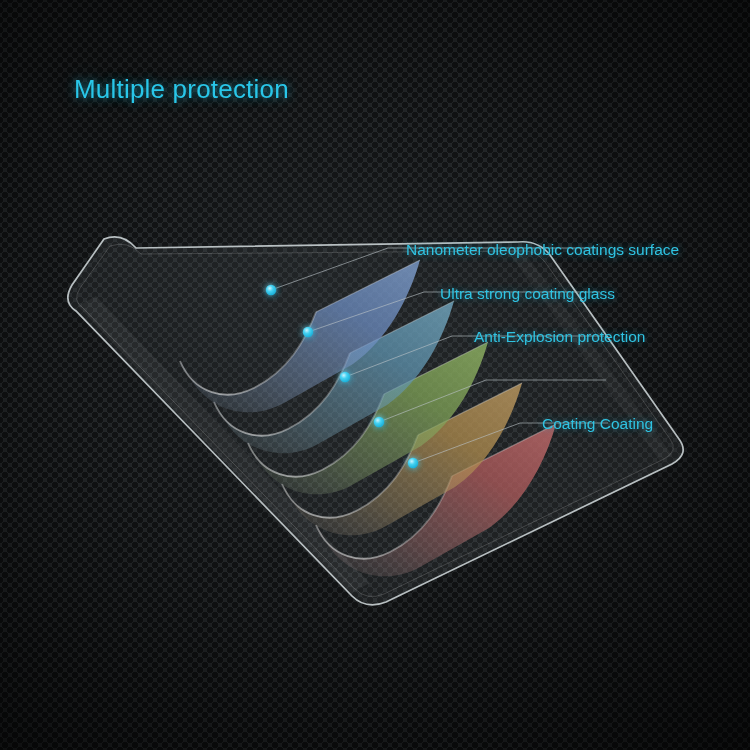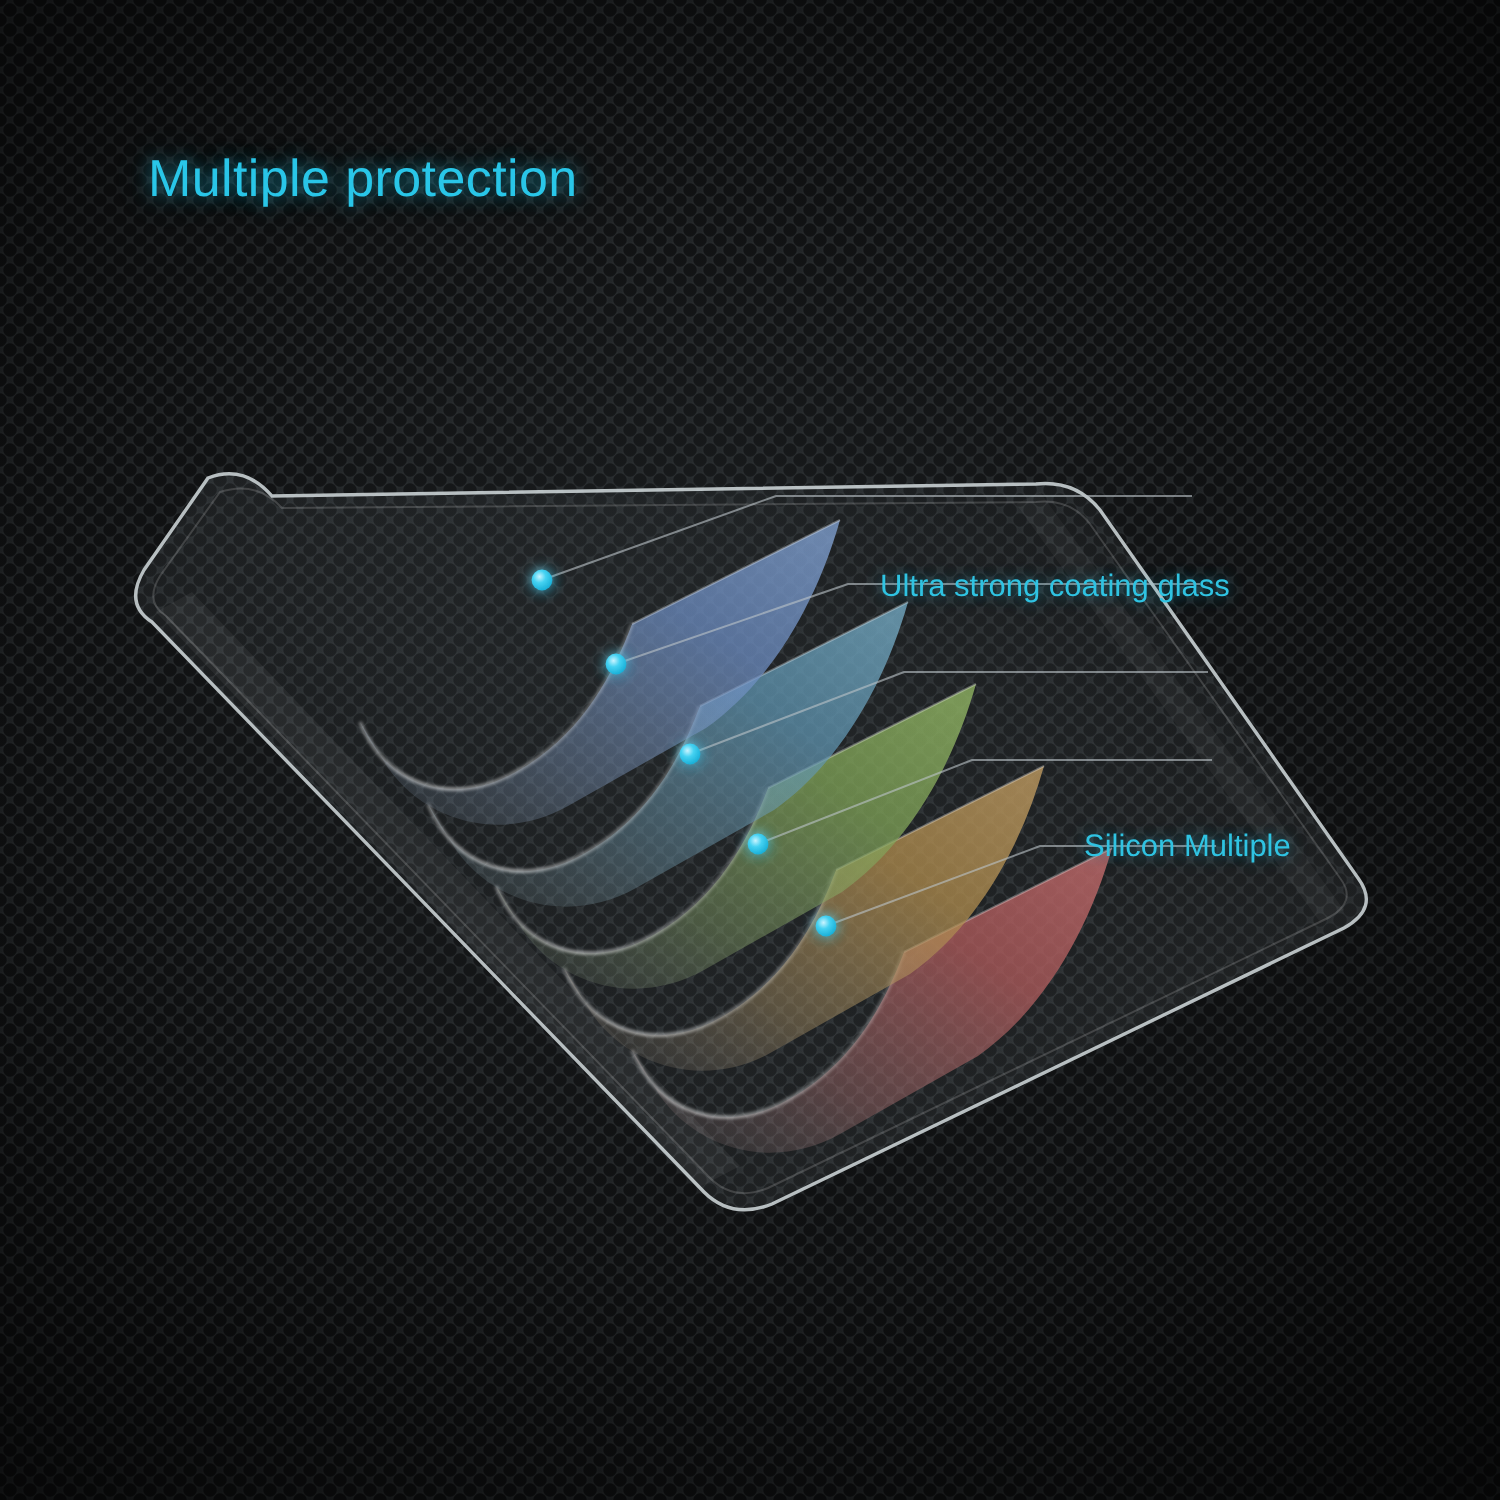--- a/index.html
+++ b/index.html
@@ -244,20 +244,22 @@
 
     <g filter="url(#fGlow)">
       <circle cx="271" cy="290" r="5.2" fill="url(#gDot)"></circle>
       <circle cx="308" cy="332" r="5.2" fill="url(#gDot)"></circle>
       <circle cx="345" cy="377" r="5.2" fill="url(#gDot)"></circle>
       <circle cx="379" cy="422" r="5.2" fill="url(#gDot)"></circle>
       <circle cx="413" cy="463" r="5.2" fill="url(#gDot)"></circle>
     </g>
   </svg>
 
+  <div class="callout-label" style="left:406px; top:241px;">Nanometer oleophobic coatings surface</div>
 
   <div class="callout-label" style="left:440px; top:285px;">Ultra strong coating glass</div>
 
-
-
-  <div class="callout-label" style="left:542px; top:415px;">Silicon Multiple</div>
+  <div class="callout-label" style="left:474px; top:328px;">Anti-Explosion protection</div>
+
+
+  <div class="callout-label" style="left:542px; top:415px;">Coating Coating</div>
 
 </div>
 
 </body></html>

